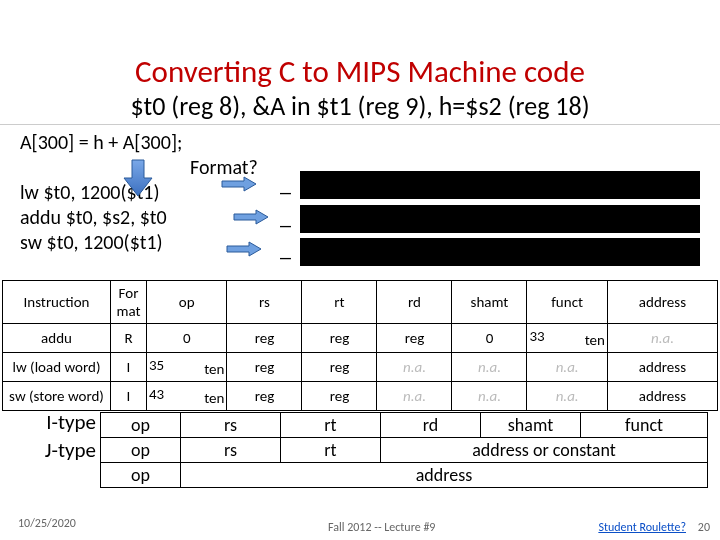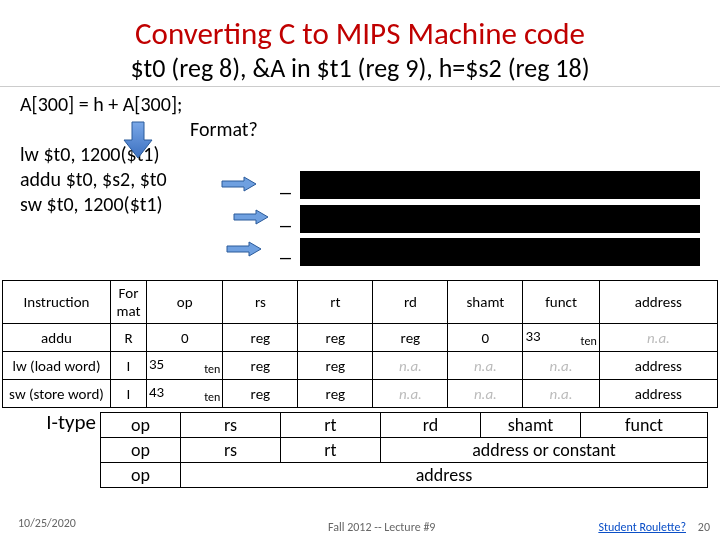--- a/index.html
+++ b/index.html
@@ -8,21 +8,22 @@
     height: 540px;
     background: #fff;
     font-family: Calibri, Arial, sans-serif;
     position: relative;
     overflow: hidden;
   }
   .title {
     text-align: center;
     font-size: 31px;
     color: #c00000;
-    padding-top: 14px;
+    padding-top: 4px;
+    margin-top: 48px;
   }
   .subtitle {
     text-align: center;
     font-size: 26px;
     color: #000;
     border-bottom: 1px solid #ccc;
     padding-bottom: 2px;
   }
   .body-area {
     padding: 4px 20px 0 20px;
@@ -73,21 +74,21 @@
     font-size: 15px;
   }
   .instr-table th, .instr-table td {
     border: 1px solid #000;
     text-align: center;
     padding: 3px 2px;
     background: #fff;
   }
   .instr-table th { font-weight: normal; }
   .na { color: #bbb; font-style: italic; }
-  sub { font-size: 12px; padding-left: 40px; }
+  sub { font-size: 15px; padding-left: 40px; }
 
   .fmt-table {
     position: absolute;
     left: 100px;
     top: 412px;
     width: 608px;
     border-collapse: collapse;
     font-size: 18px;
   }
   .fmt-table td {
@@ -211,20 +212,21 @@
     <td class="na">n.a.</td>
     <td class="na">n.a.</td>
     <td class="na">n.a.</td>
     <td>address</td>
   </tr>
 </tbody>
   </table>
 
 <div class="fmt-labels">
   <div>I-type</div>
+  <div>J-type</div>
 </div>
 
 <table class="fmt-table">
   <tbody>
       <tr>
     <td style="width:80px">op</td>
     <td style="width:100px">rs</td>
     <td style="width:100px">rt</td>
     <td style="width:100px">rd</td>
     <td style="width:100px">shamt</td>

